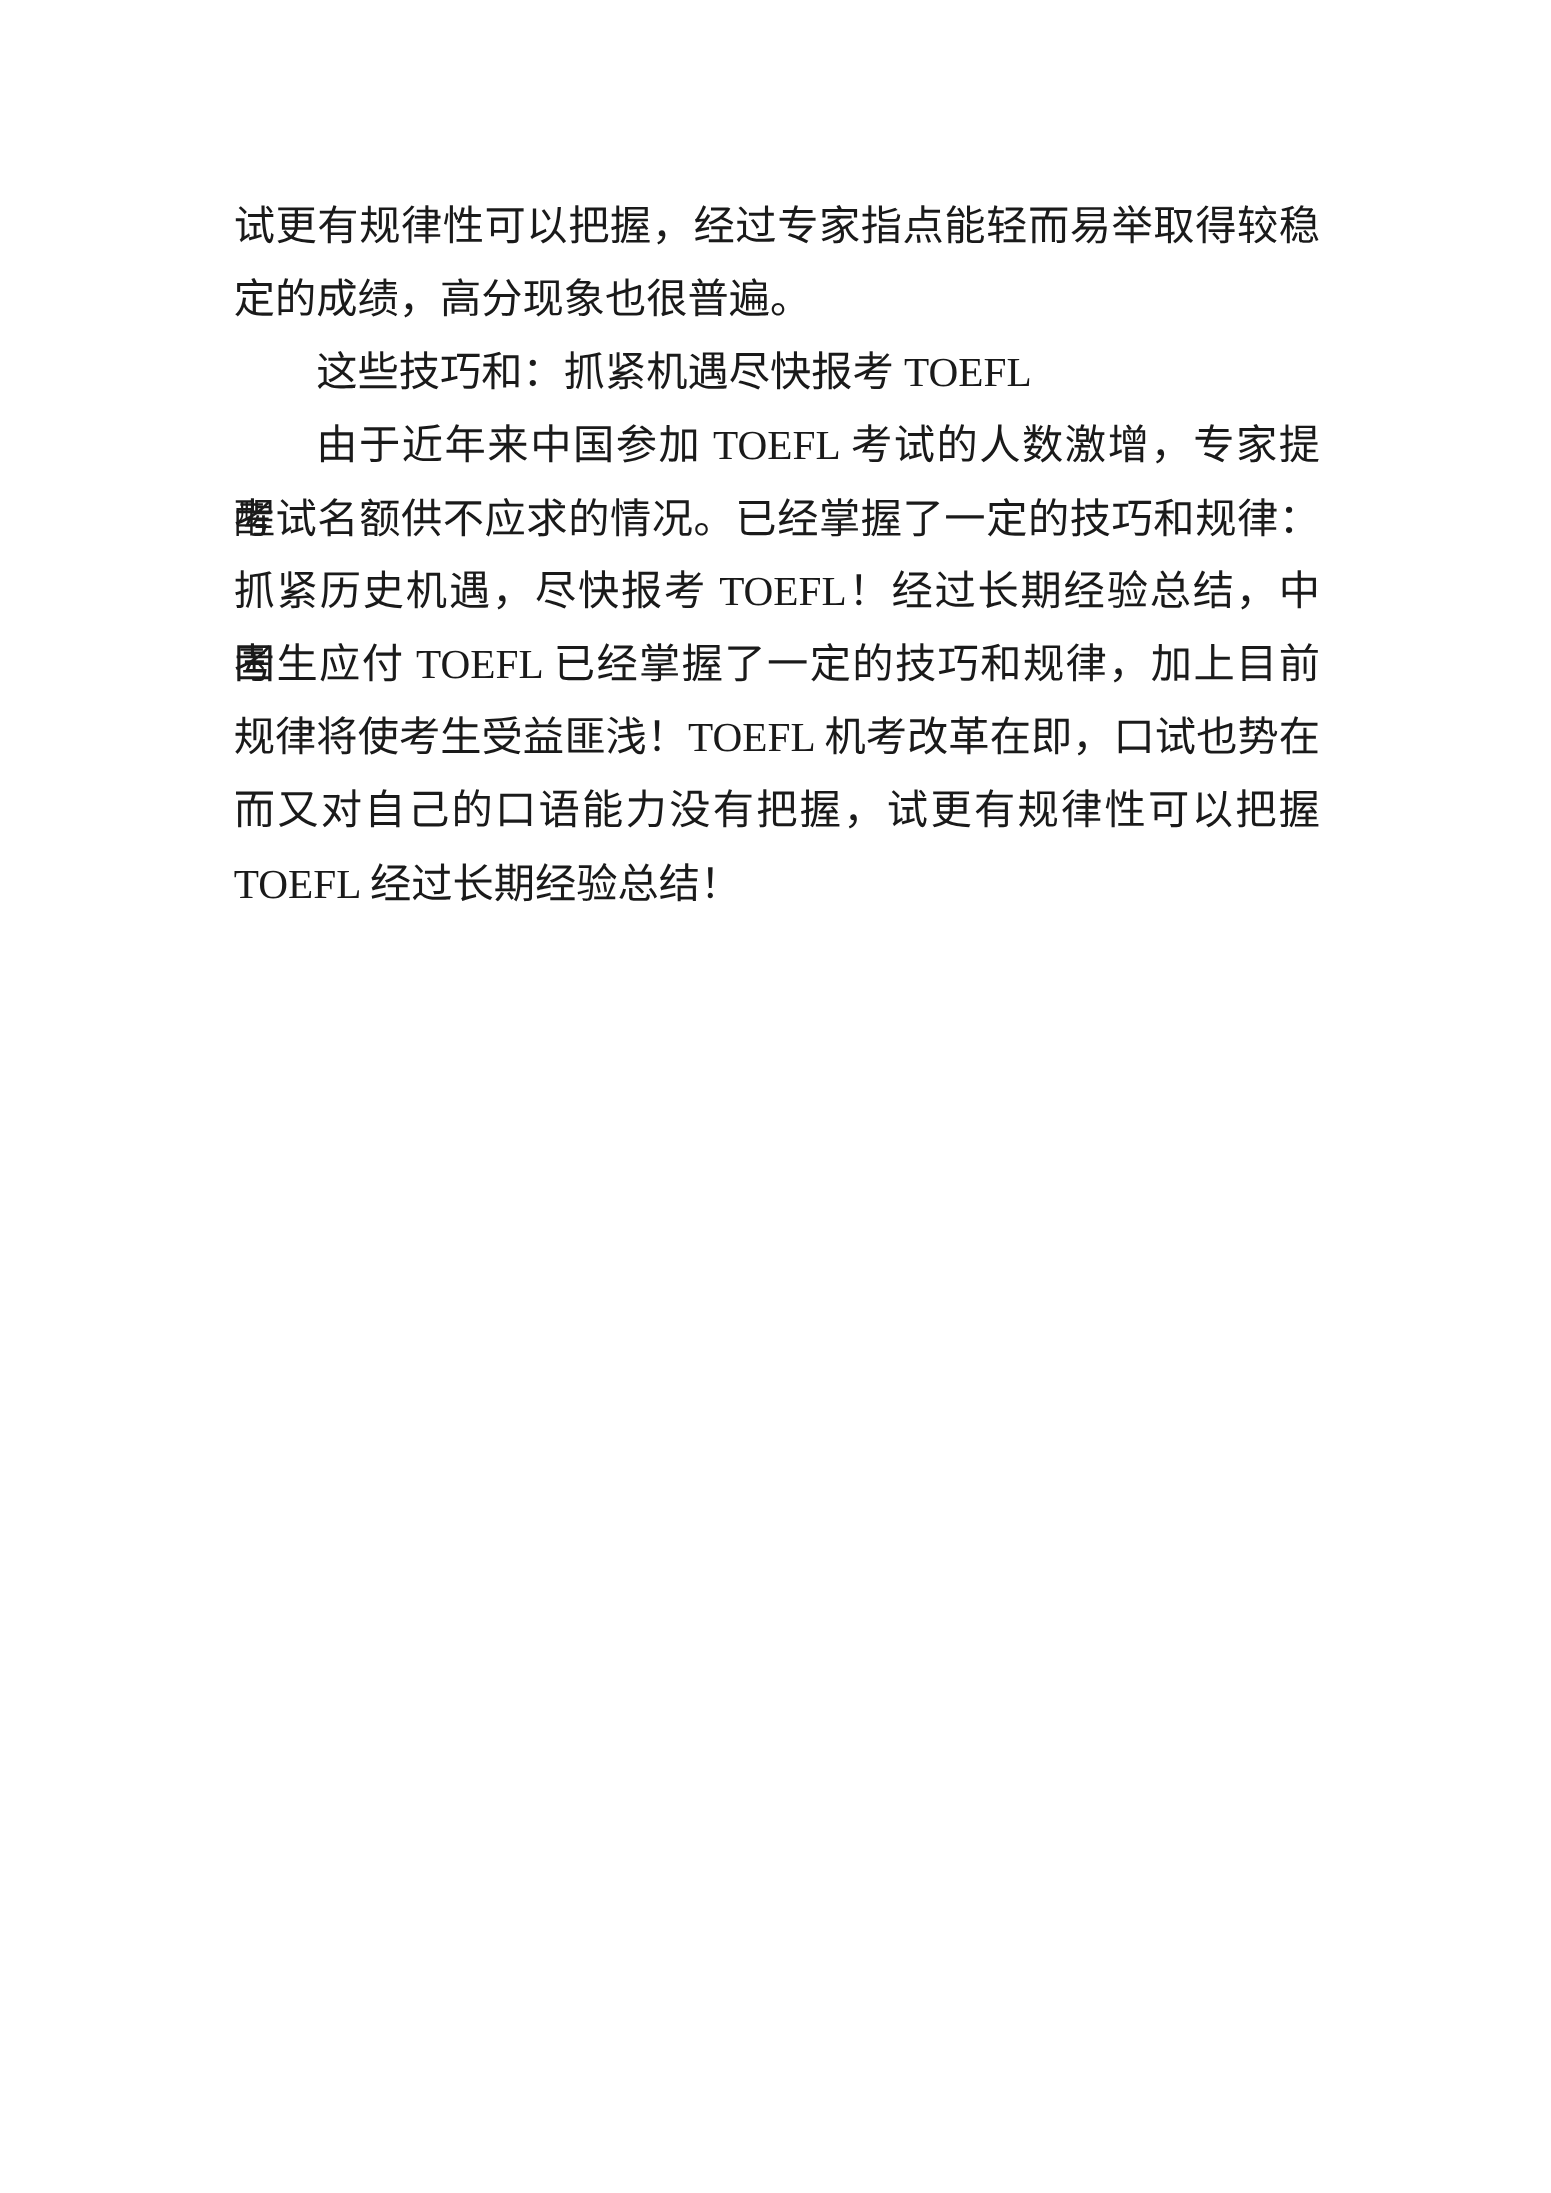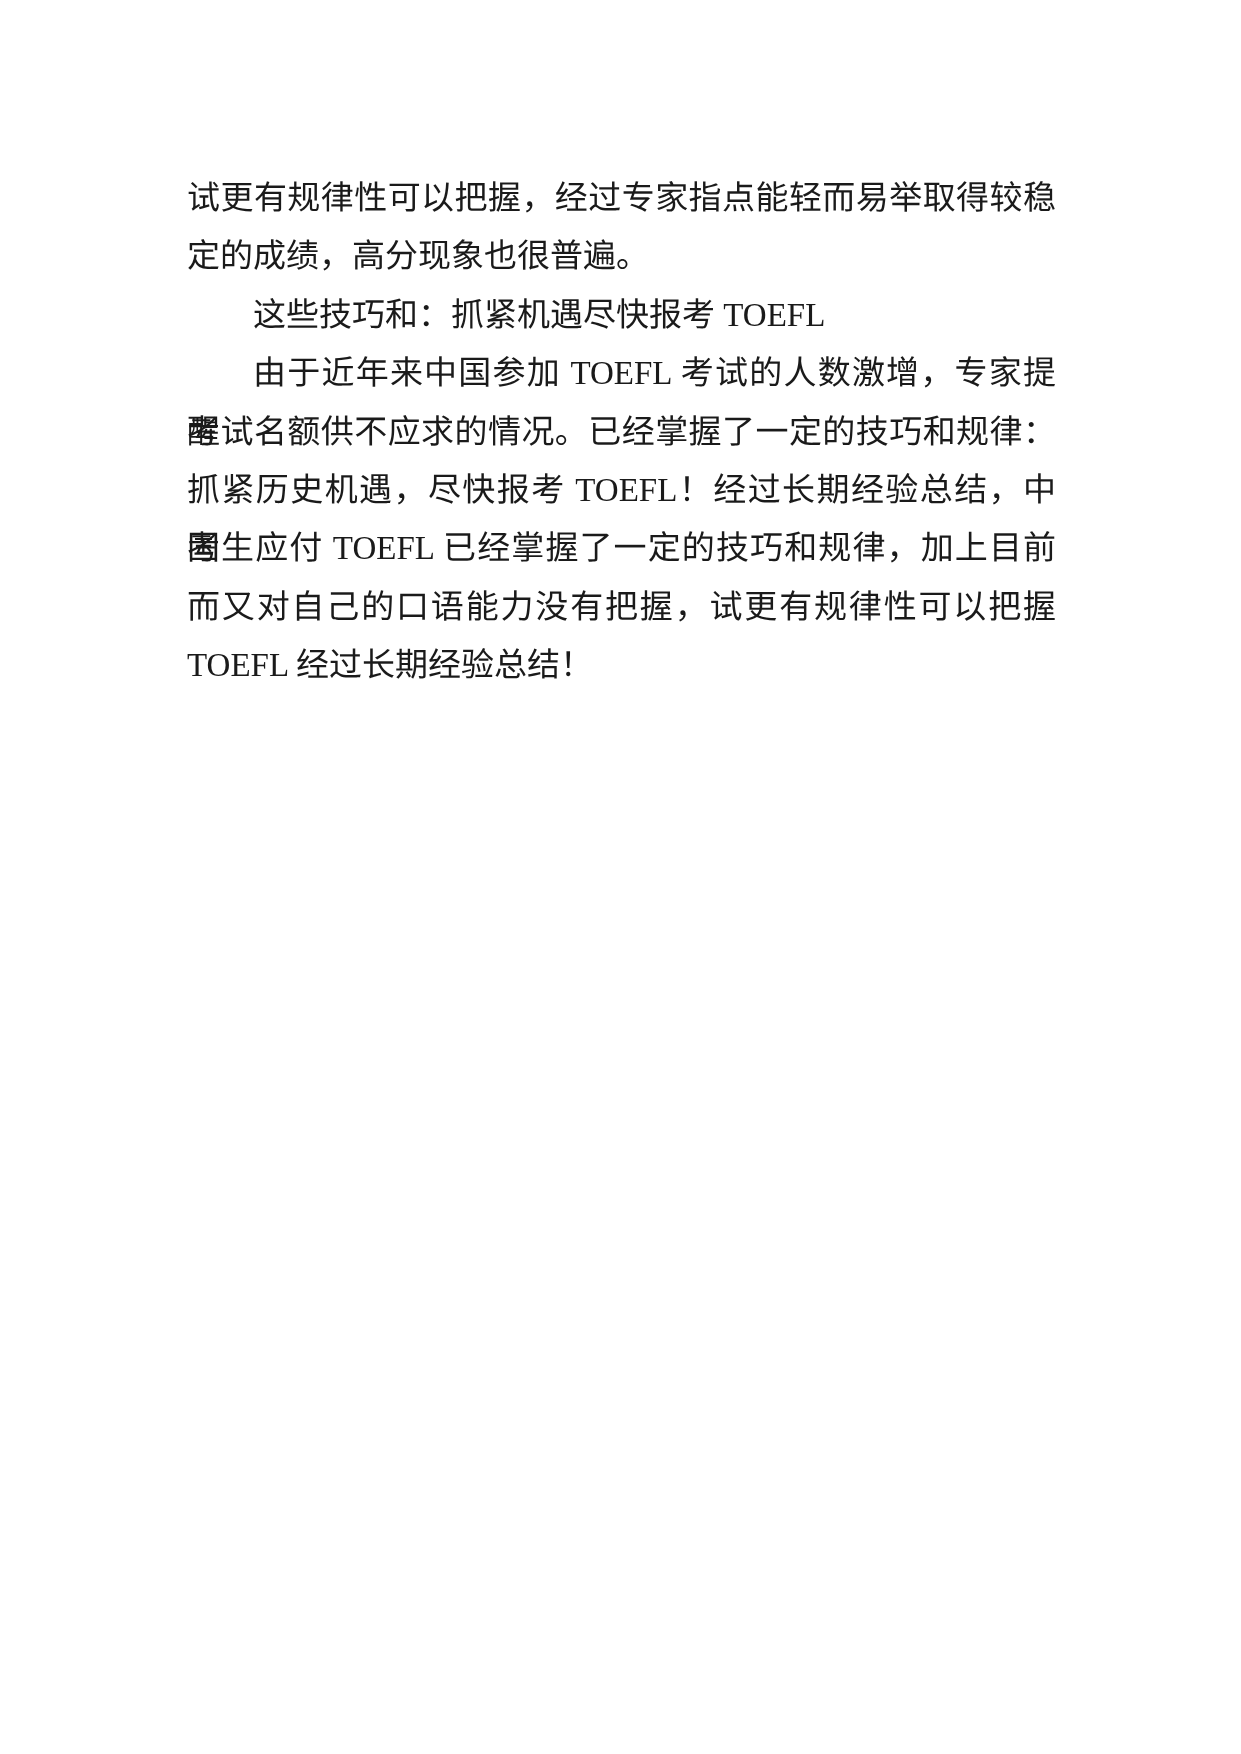--- a/index.html
+++ b/index.html
@@ -10,21 +10,21 @@
   .page {
     position: relative;
     width: 1241px;
     height: 1754px;
     background: #ffffff;
     overflow: hidden;
   }
   .doc {
     position: absolute;
     left: 187px;
-    top: 169px;
+    top: 153px;
     width: 869px;
     font-family: "Liberation Serif", "DejaVu Serif", serif;
     font-size: 33px;
     font-weight: 400;
     color: #1a1a1a;
     line-height: 58.4px;
   }
   .line {
     height: 58.4px;
     white-space: nowrap;
@@ -50,16 +50,17 @@
 
 <div class="page">
   <div class="doc">
     <div class="line jall">试更有规律性可以把握，经过专家指点能轻而易举取得较稳</div>
     <div class="line end">定的成绩，高分现象也很普遍。</div>
     <div class="line end indent">这些技巧和：抓紧机遇尽快报考 TOEFL</div>
     <div class="line jall indent">由于近年来中国参加 TOEFL 考试的人数激增，专家提醒</div>
     <div class="line jall">考试名额供不应求的情况。已经掌握了一定的技巧和规律：</div>
     <div class="line jall">抓紧历史机遇，尽快报考 TOEFL！经过长期经验总结，中国</div>
     <div class="line jall">考生应付 TOEFL 已经掌握了一定的技巧和规律，加上目前</div>
+    <div class="line jall">规律将使考生受益匪浅！TOEFL 机考改革在即，口试也势在</div>
     <div class="line jall">而又对自己的口语能力没有把握，试更有规律性可以把握</div>
     <div class="line end">TOEFL 经过长期经验总结！</div>
   </div>
 </div>
 
 </body></html>

